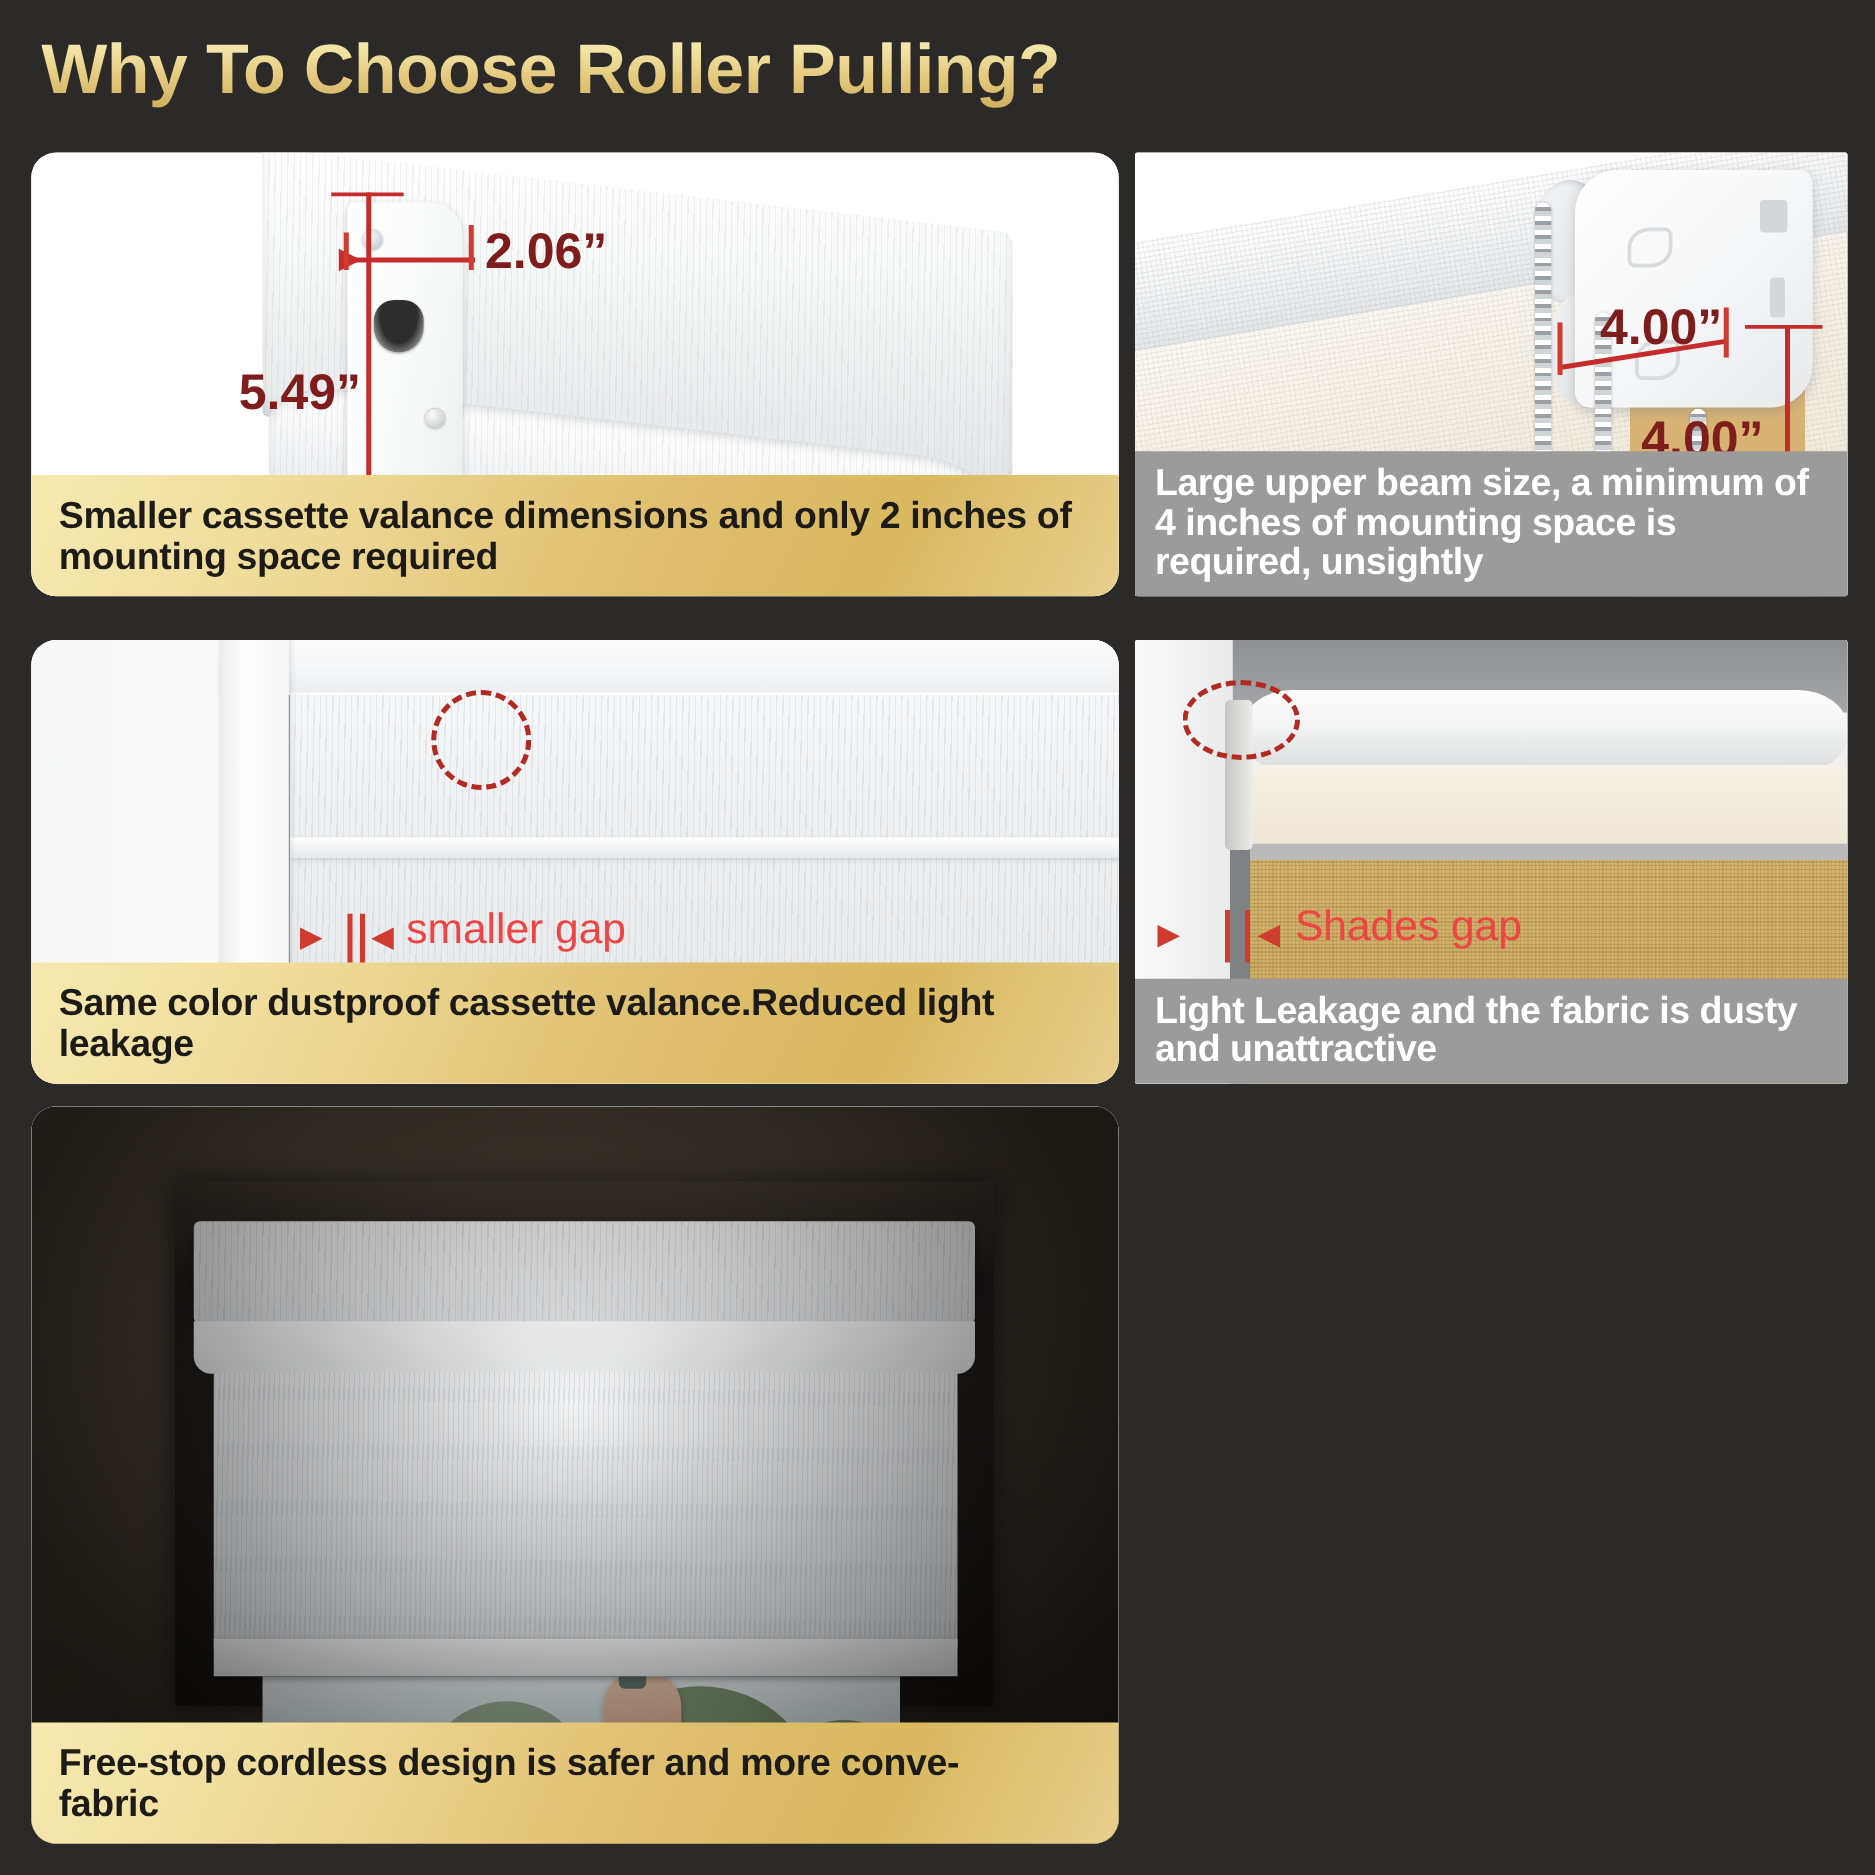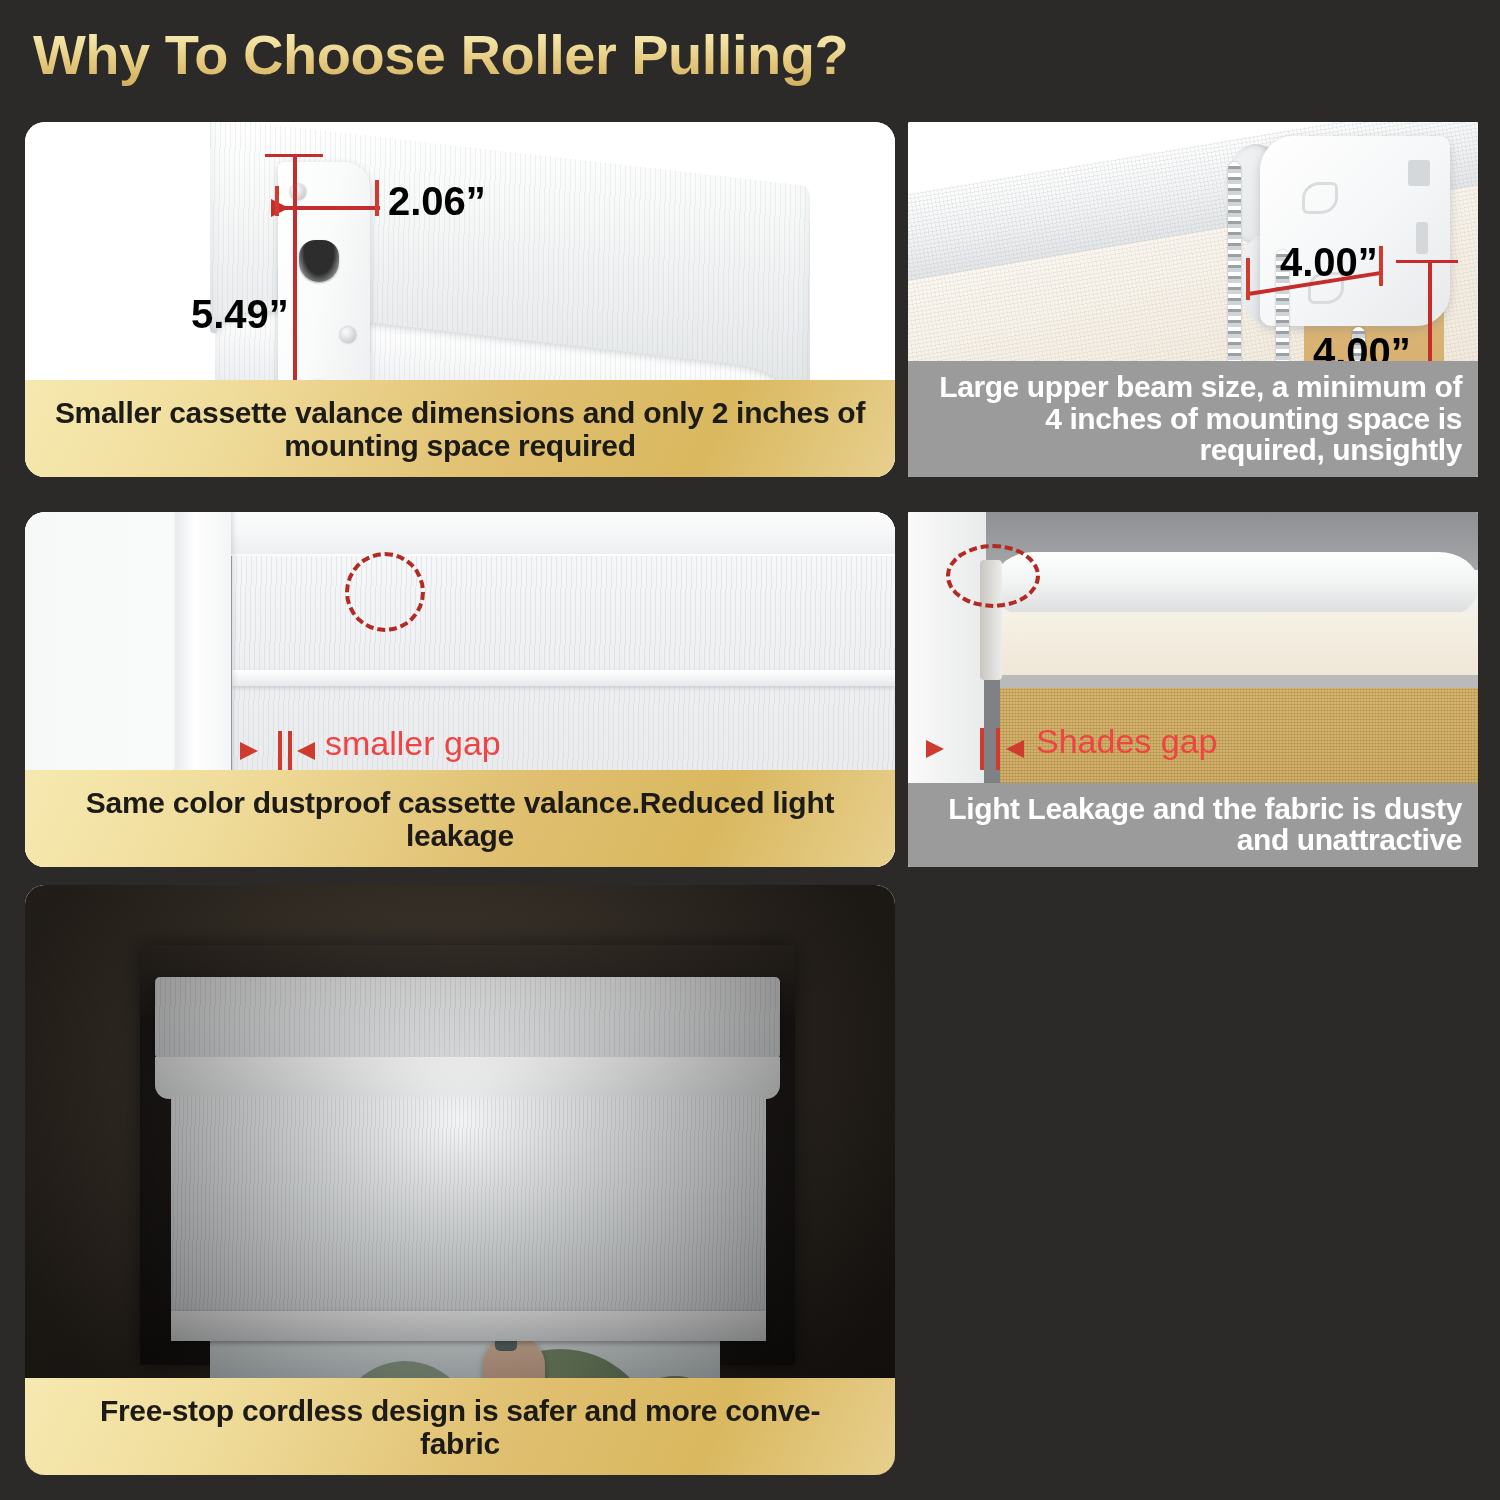--- a/index.html
+++ b/index.html
@@ -17,49 +17,48 @@
     font-size:56px;font-weight:bold;letter-spacing:-0.5px;
     background:linear-gradient(180deg,#f7edbb 0%,#f2e3a4 28%,#e4c87c 62%,#cfae5e 100%);
     -webkit-background-clip:text;background-clip:text;
     color:transparent;-webkit-text-fill-color:transparent;
     white-space:nowrap;
   }
 
   
   .panel{position:absolute;overflow:hidden;background:#ffffff;}
   .panel.left{border-radius:20px;}
-  .panel.right{border-radius:2px;text-align:right;}
+  .panel.right{border-radius:2px;}
 
   .stage{position:absolute;left:0;top:0;right:0;bottom:0;overflow:hidden;background:#fff;}
 
   
   .caption{
     position:absolute;left:0;right:0;bottom:0;
     box-sizing:border-box;
     font-weight:bold;
     color:#1d1b17;
     z-index:40;
   }
   .caption.gold{
     background:linear-gradient(115deg,#f6e9b0 0%,#f0dd9c 22%,#e0c071 55%,#d9b85f 78%,#e7cf8d 100%);
     padding:16px 22px 14px 22px;
     font-size:30px;line-height:1.12;
     letter-spacing:-0.3px;
-    text-align:center;
   }
   .caption.gray{
     background:#9b9b9b;
     color:#ffffff;
     padding:10px 16px 12px 16px;
     font-size:30px;line-height:1.04;
     letter-spacing:-0.4px;
   }
 
   
-  .dim-label{position:absolute;color:#000000;font-weight:bold;white-space:nowrap;}
+  .dim-label{position:absolute;color:#7f1d1d;font-weight:bold;white-space:nowrap;}
   .dim-line{position:absolute;background:#c72c2c;}
   .gap-label{position:absolute;color:#ef4444;white-space:nowrap;font-weight:normal;}
   .arrow-r{position:absolute;width:0;height:0;border-top:9px solid transparent;border-bottom:9px solid transparent;border-left:18px solid #cf3b2e;}
   .arrow-l{position:absolute;width:0;height:0;border-top:9px solid transparent;border-bottom:9px solid transparent;border-right:18px solid #cf3b2e;}
   .tick{position:absolute;background:#cf3b2e;width:4px;}
   .dashed-ring{position:absolute;border:4px dashed #b22a22;border-radius:50%;}
 
   
   .p1-body{
     position:absolute;left:185px;top:30px;width:600px;height:215px;

